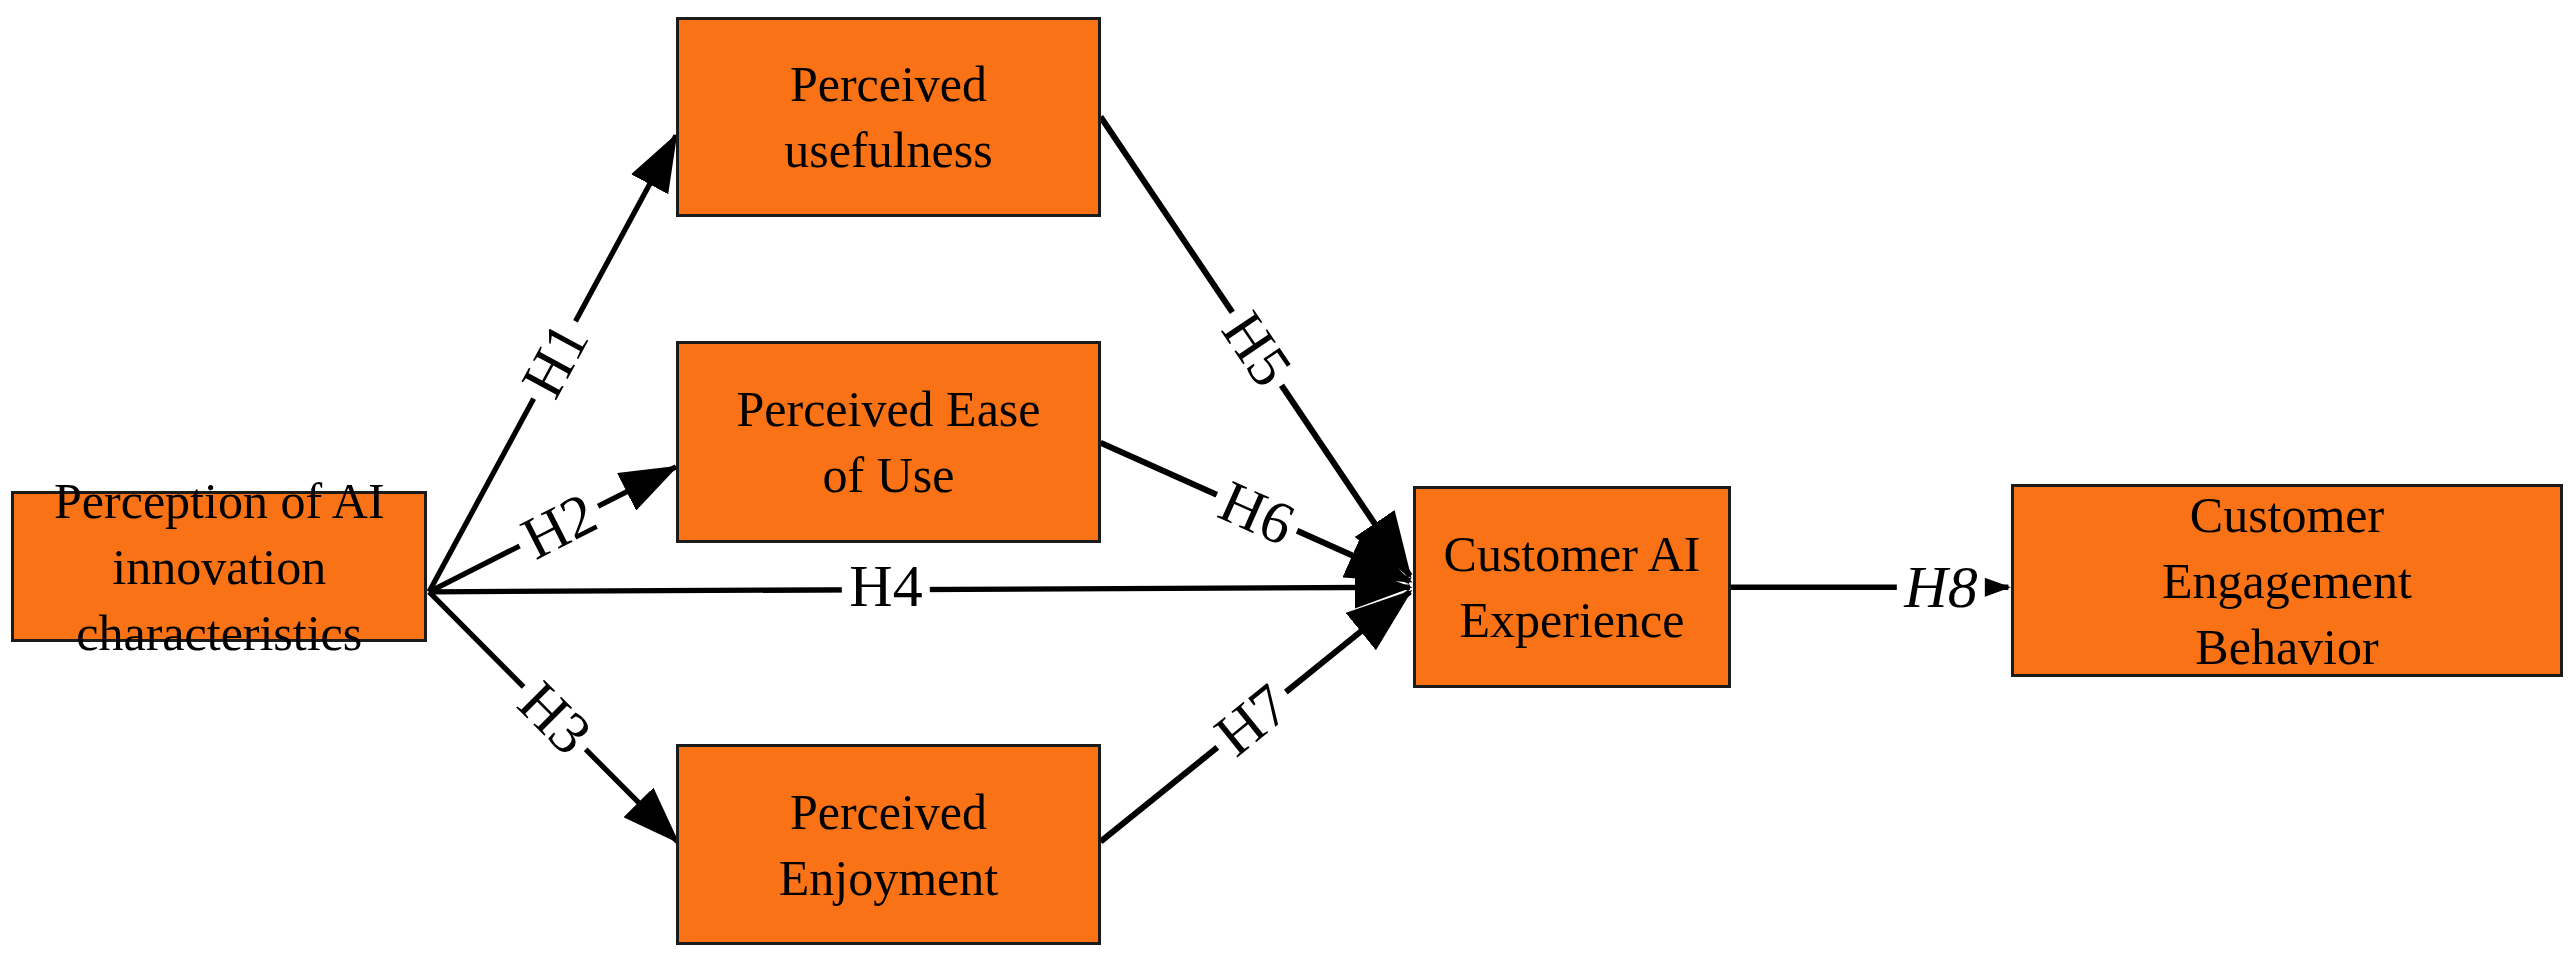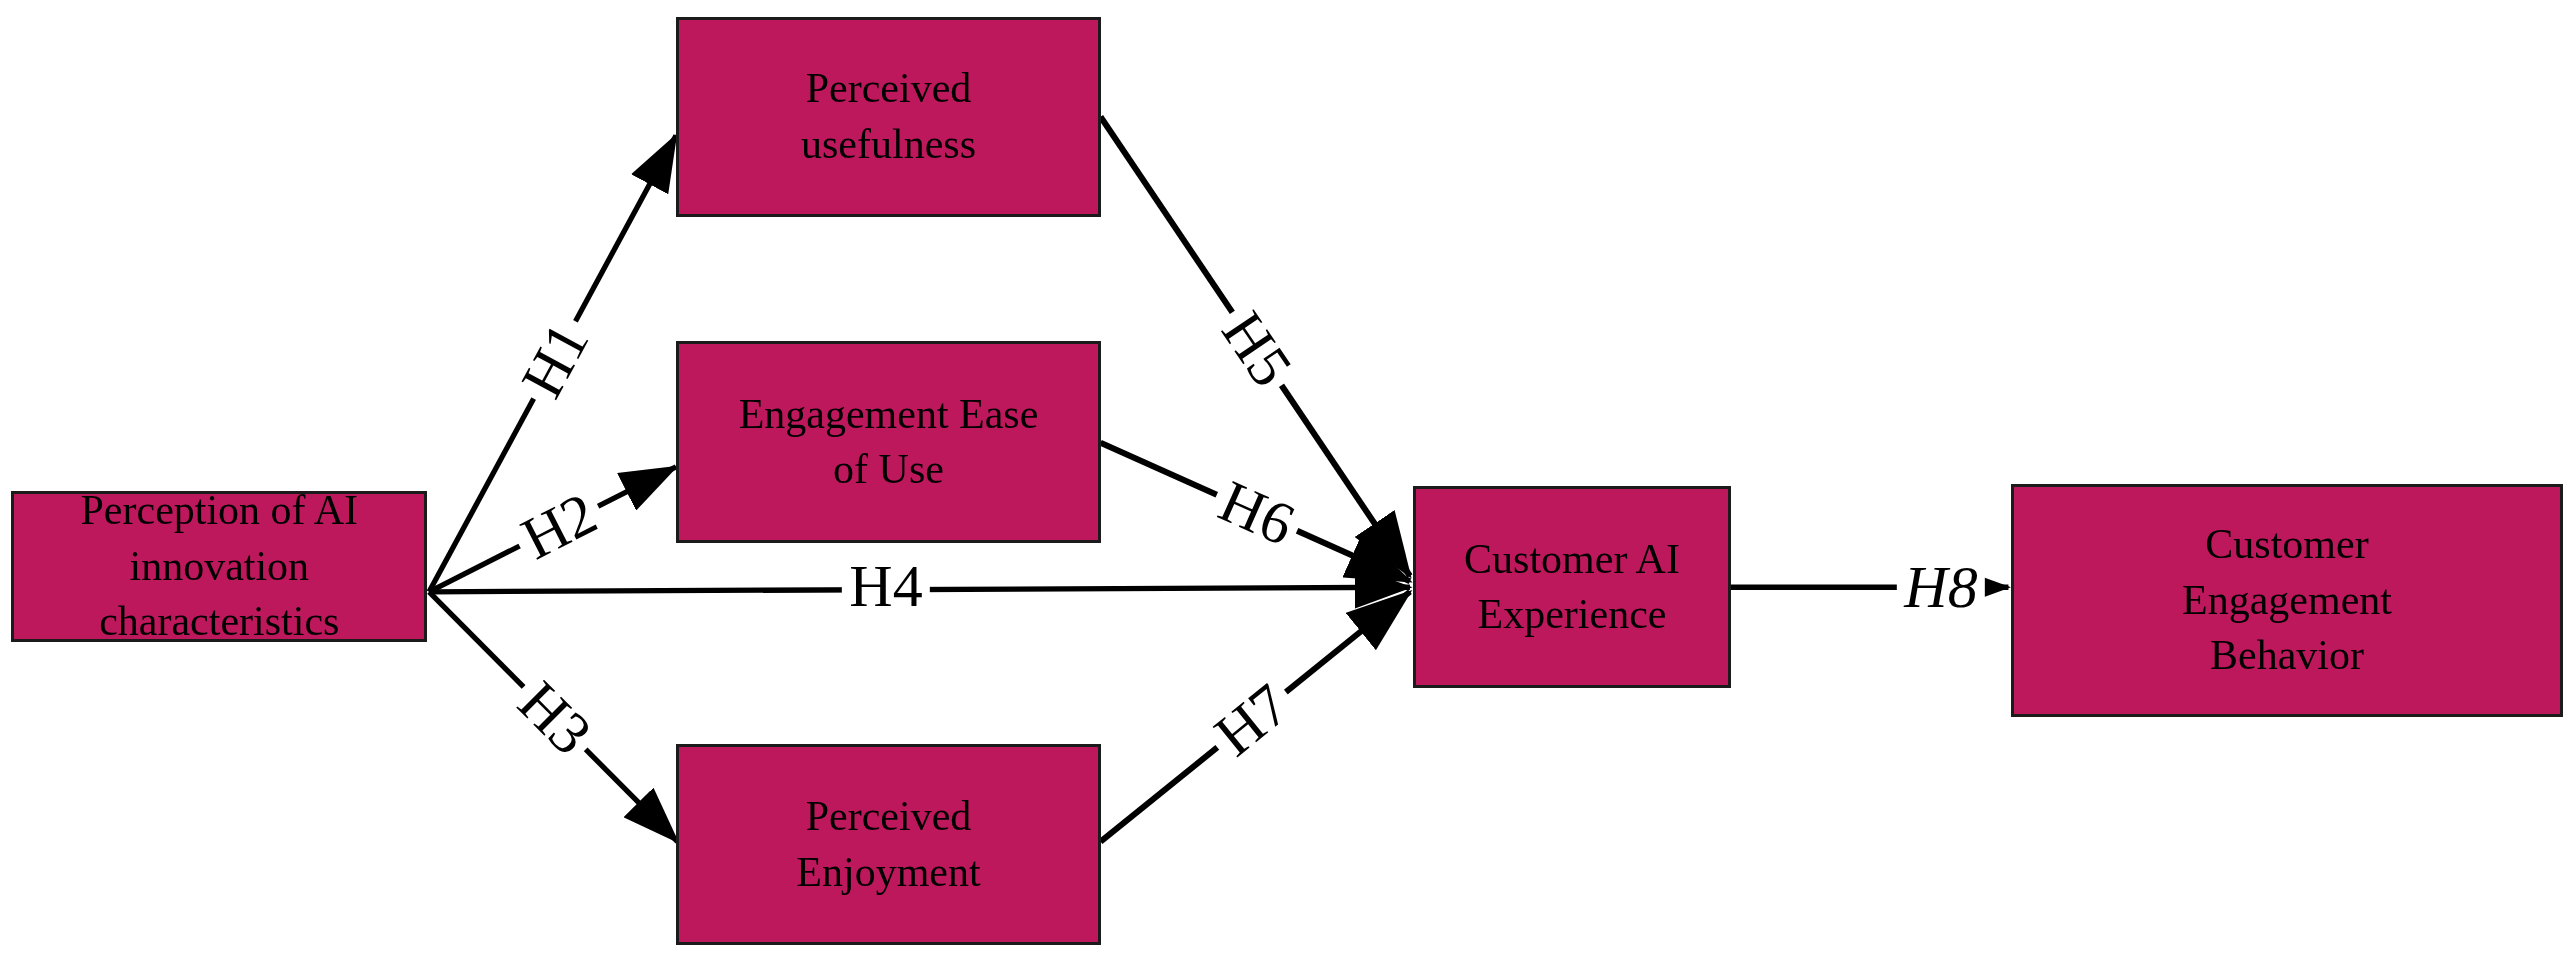--- a/index.html
+++ b/index.html
@@ -9,24 +9,24 @@
     background:#ffffff;
     font-family:"Liberation Serif","DejaVu Serif",serif;
     color:#000000;
     overflow:hidden;
   }
   .edges-layer{position:absolute;left:0;top:0;width:2576px;height:966px;}
   .node{
     position:absolute;
     box-sizing:border-box;
     border:3px solid #1b1b1b;
-    background:#be185d;
+    background:#f97316;
     display:flex;align-items:center;justify-content:center;
     text-align:center;
-    font-size:42px;line-height:1.32;
+    font-size:50px;line-height:1.32;
     white-space:pre-line;
   }
   .edge-label{
     position:absolute;
     background:#ffffff;
     font-size:60px;line-height:1;
     padding:3px 7.5px;
     transform:translate(-50%,-50%);
     white-space:nowrap;
   }
@@ -35,21 +35,21 @@
   .edge-label.r-h3{transform:translate(-50%,-50%) rotate(45deg);}
   .edge-label.r-h5{transform:translate(-50%,-50%) rotate(56deg);}
   .edge-label.r-h6{transform:translate(-50%,-50%) rotate(24deg);}
   .edge-label.r-h7{transform:translate(-50%,-50%) rotate(-39deg);}
   
   .n-perception{left:11.3px;top:491px;width:416px;height:151px;}
   .n-usefulness{left:676px;top:16.6px;width:425px;height:200px;}
   .n-ease{left:676px;top:341px;width:425px;height:202px;}
   .n-enjoyment{left:676px;top:744px;width:425px;height:201px;}
   .n-cae{left:1413px;top:486px;width:318px;height:202px;}
-  .n-ceb{left:2011px;top:484px;width:552px;height:233px;font-family:Liberation Serif, serif;}
+  .n-ceb{left:2011px;top:484px;width:552px;height:193px;font-family:Liberation Serif, serif;}
   
   .l-h1{left:555px;top:360px;}
   .l-h2{left:559px;top:526px;}
   .l-h3{left:555px;top:718px;}
   .l-h4{left:886px;top:586px;}
   .l-h5{left:1257px;top:349px;}
   .l-h6{left:1257px;top:513px;}
   .l-h7{left:1252px;top:720px;}
   .l-h8{left:1941px;top:587px;font-style:italic;}
 </style>
@@ -86,21 +86,21 @@
   <div class="node n-perception">
     <span>Perception of AI
 innovation
 characteristics</span>
   </div>
   <div class="node n-usefulness">
     <span>Perceived
 usefulness</span>
   </div>
   <div class="node n-ease">
-    <span>Engagement Ease
+    <span>Perceived Ease
 of Use</span>
   </div>
   <div class="node n-enjoyment">
     <span>Perceived
 Enjoyment</span>
   </div>
   <div class="node n-cae">
     <span>Customer AI
 Experience</span>
   </div>

